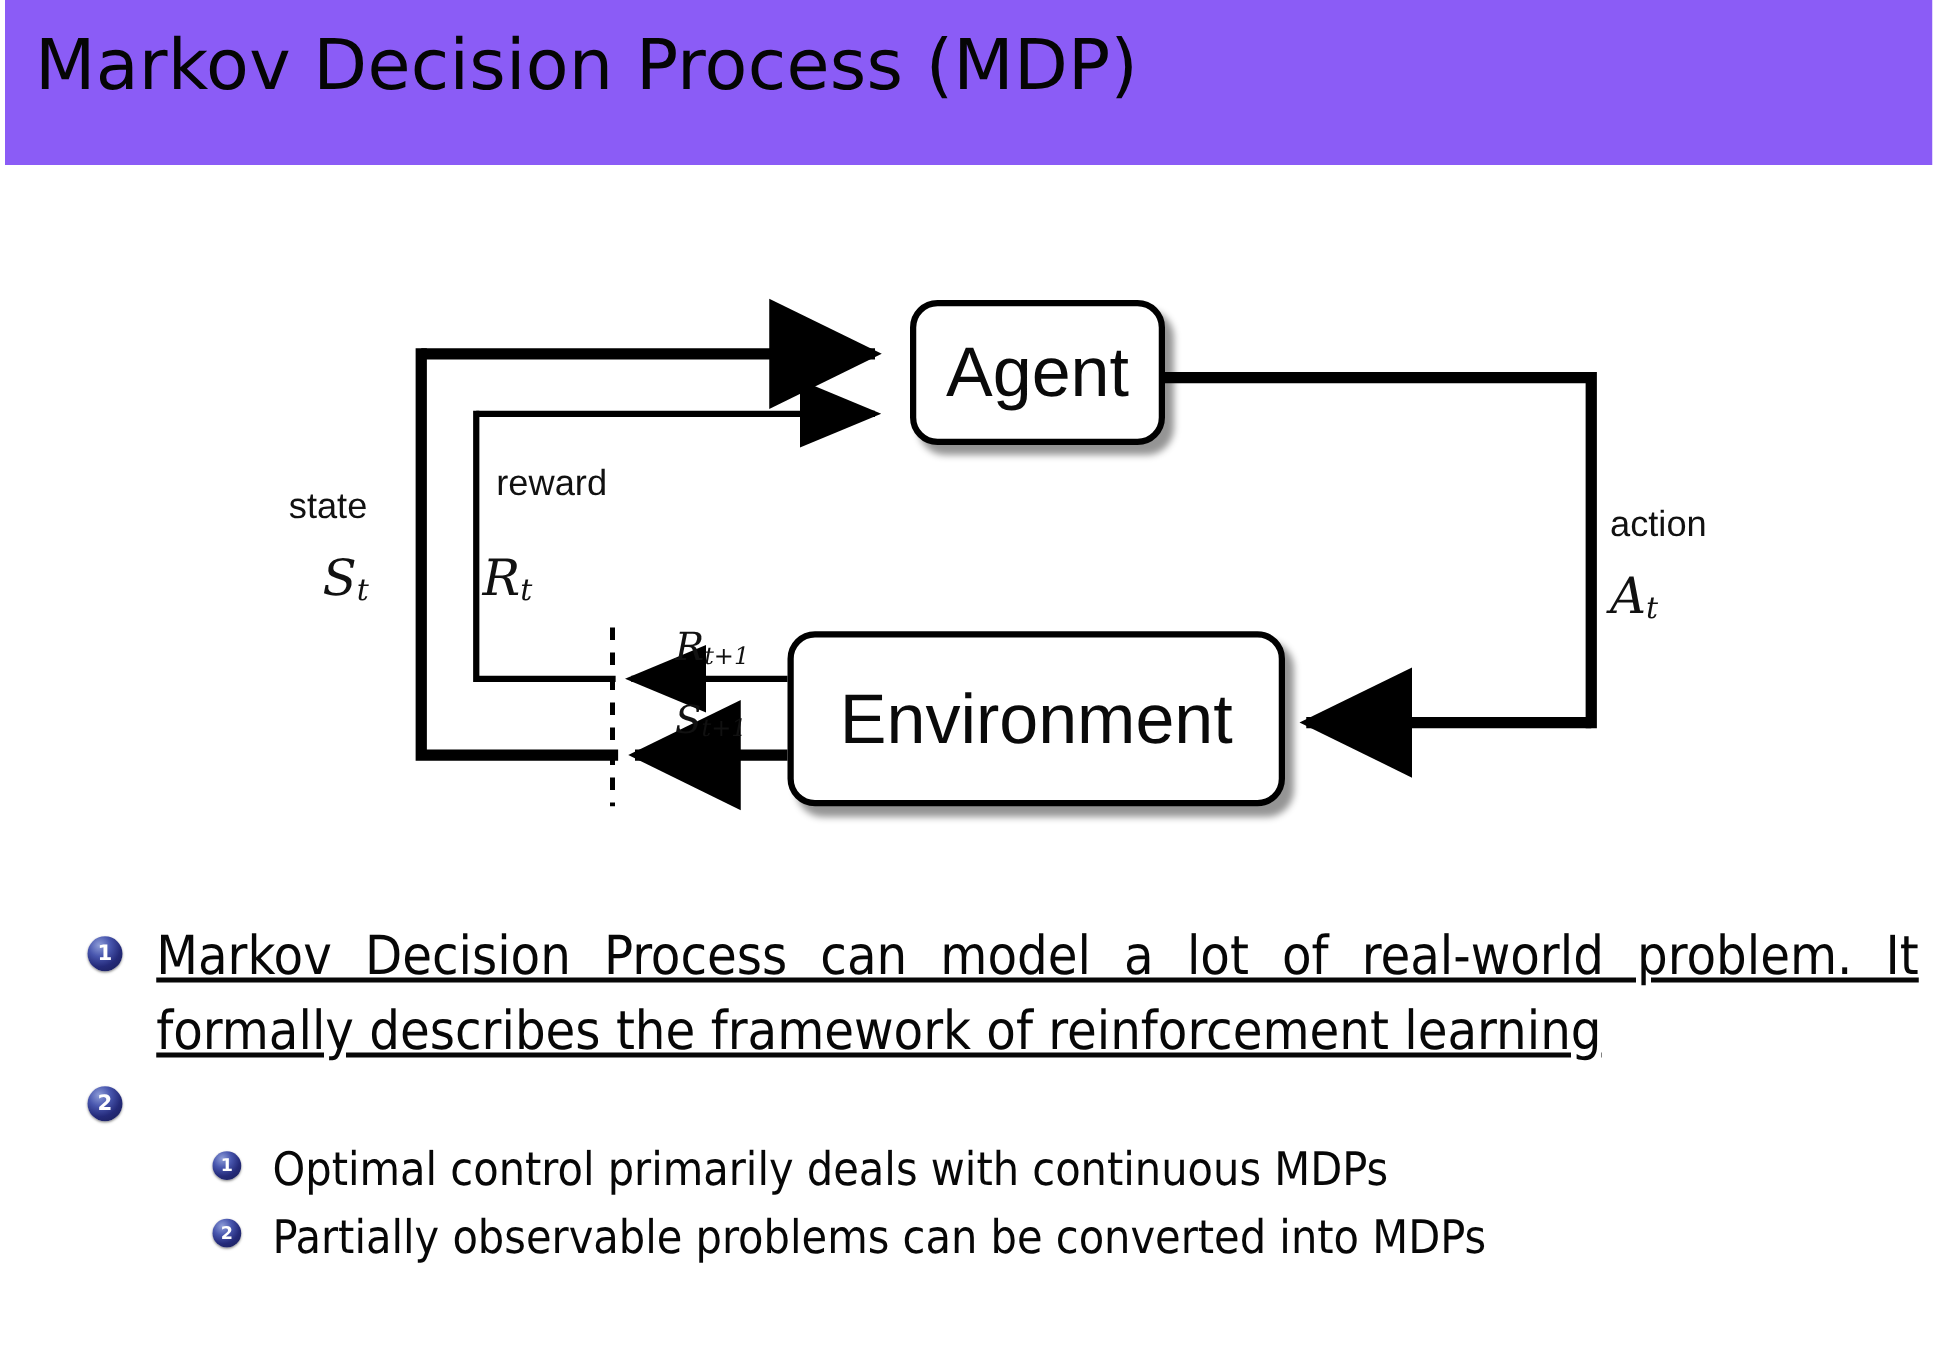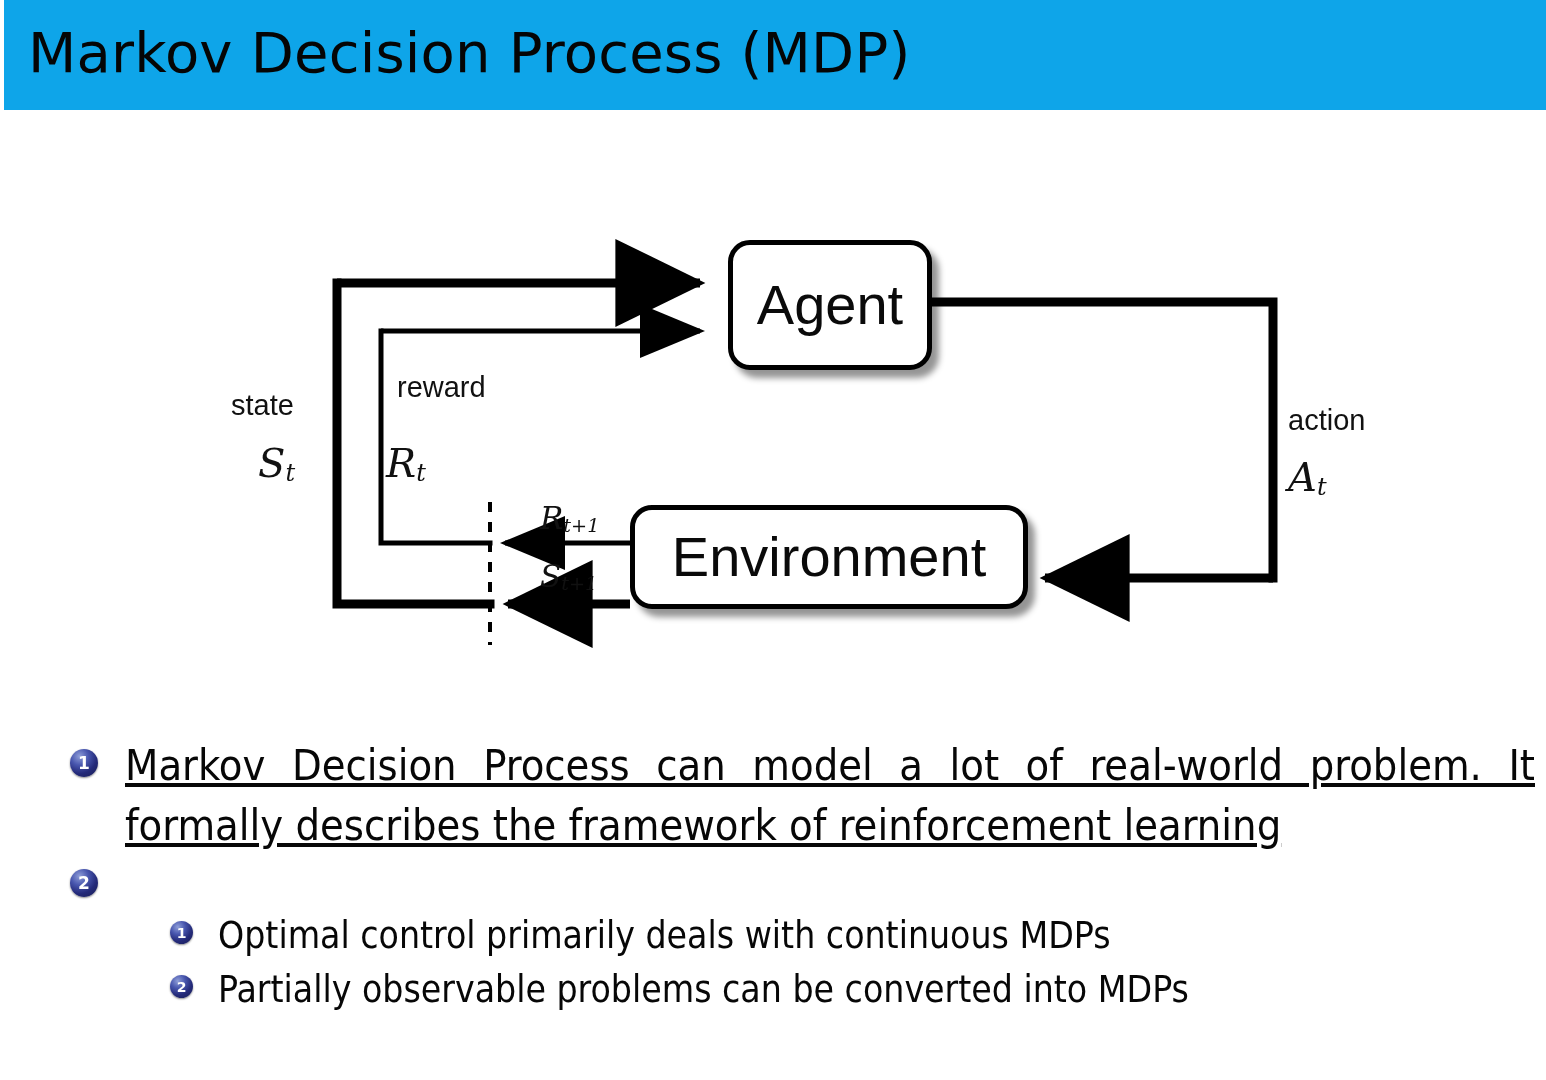--- a/index.html
+++ b/index.html
@@ -15,22 +15,22 @@
     font-family: "DejaVu Sans", sans-serif;
     -webkit-font-smoothing: antialiased;
   }
 
   
   #slide-header {
     position: absolute;
     left: 4px;
     top: 0;
     width: 1542px;
-    height: 110px;
-    background: #0ea5e9;
+    height: 132px;
+    background: #8b5cf6;
   }
   #slide-title {
     position: absolute;
     left: 24px;
     top: 17px;
     font-family: "DejaVu Sans", sans-serif;
     font-weight: 400;
     font-size: 56px;
     line-height: 72px;
     color: #050505;
@@ -203,25 +203,25 @@
     </g>
 
     <g>
       <path d="M 932,192 L 1273,192 L 1273,468" fill="none" stroke="#000000" stroke-width="9" stroke-linecap="square"></path>
       <path d="M 1273,468 L 1045,468" fill="none" stroke="#000000" stroke-width="9" marker-end="url(#ah-thick)"></path>
     </g>
 
     <line x1="490" y1="392" x2="490" y2="535" stroke="#000000" stroke-width="4" stroke-dasharray="10 10"></line>
   </svg>
 
-  <div class="node-box" style="left:728px; top:130px; width:204px; height:130px;">
+  <div class="node-box" style="left:728px; top:130px; width:204px; height:116px;">
     <span>Agent</span>
   </div>
 
-  <div class="node-box" style="left:630px; top:395px; width:398px; height:104px;">
+  <div class="node-box" style="left:630px; top:395px; width:398px; height:140px;">
     <span>Environment</span>
   </div>
 
   <div class="dgm-label" style="left:231px; top:281px;">state</div>
   <div class="dgm-sym" style="left:258px; top:333px;"><span>S</span><sub>t</sub></div>
 
   <div class="dgm-label" style="left:397px; top:263px;">reward</div>
   <div class="dgm-sym" style="left:386px; top:333px;"><span>R</span><sub>t</sub></div>
 
   <div class="dgm-label" style="left:1288px; top:296px;">action</div>

